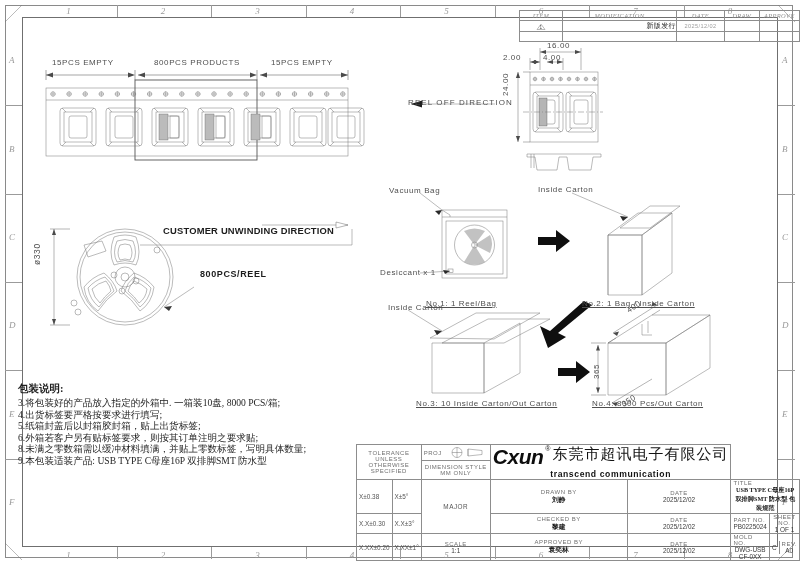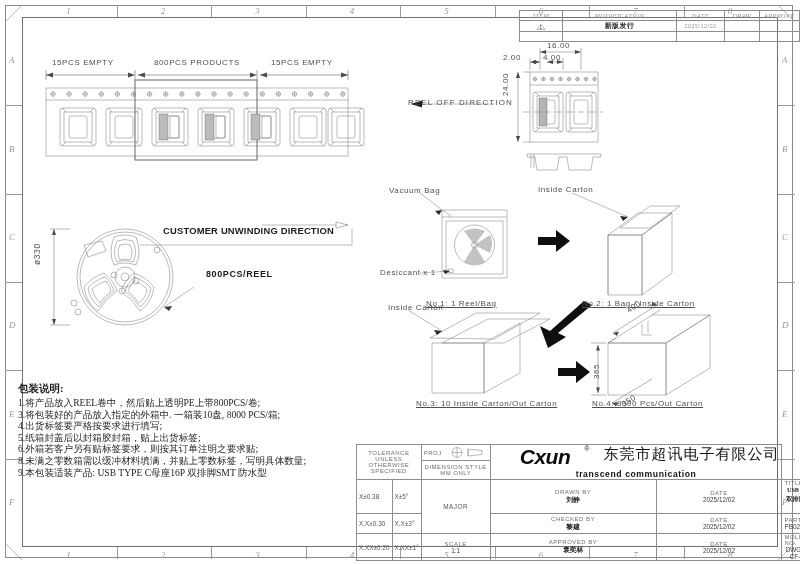--- a/index.html
+++ b/index.html
@@ -30,22 +30,22 @@
   #notes .nrow{font-size:9.6px;color:#1f1f1f;line-height:11.6px;
                font-family:"Liberation Serif",serif;white-space:nowrap;}
   
   table{border-collapse:collapse;}
   .tb td{border:1px solid #8d8d8d;font-size:6.4px;color:#555;
          font-family:"Liberation Sans",sans-serif;padding:0;}
   
   #revtbl{position:absolute;left:519px;top:10px;}
   #revtbl td{height:9px;text-align:center;vertical-align:middle;letter-spacing:.4px;}
   #revtbl .hd{color:#8e8e8e;font-style:italic;font-family:"Liberation Serif",serif;}
-  #revtbl .cnv{font-family:"Liberation Serif",serif;font-weight:bold;
-               font-size:7px;color:#1f1f1f;}
+  #revtbl .cnv{font-family:"Liberation Serif",serif;font-weight:normal;
+               font-size:7px;color:#1f1f1f;text-align:right;}
   #revtbl .dt{font-size:5.6px;color:#9c9c9c;}
   
   #titleblock{position:absolute;left:356px;top:444px;}
   #titleblock td{vertical-align:middle;padding:0 2px;}
   .cap{font-size:6px;color:#707070;letter-spacing:.5px;}
   .val{font-size:6.4px;color:#3a3a3a;}
   .cnval{font-family:"Liberation Serif",serif;font-weight:bold;font-size:6.8px;color:#1a1a1a;}
   .ctr{text-align:center;}
   #logo-cn{font-family:"Liberation Serif",serif;font-size:15px;color:#121212;
            letter-spacing:1px;white-space:nowrap;}
@@ -464,21 +464,21 @@
         <line x1="330" y1="30" x2="330" y2="14"></line>
         <line x1="240" y1="10" x2="326" y2="10"></line>
       </g>
       <path d="M326 10 l-12 -3 v6 z" fill="#fff" stroke="#6a6a6a" stroke-width=".5"></path>
 
       <line class="thin" x1="142" y1="92" x2="172" y2="72"></line>
       <path d="M142 92 l8 -1 l-3 5 z" fill="#3a3a3a"></path>
     </svg>
     <div class="lbl" style="left:10px;top:50px;transform:rotate(-90deg);transform-origin:left top;font-size:8.5px">ø330</div>
     <div class="lbl" style="left:141px;top:10px;font-size:9.4px;letter-spacing:.2px;color:#1c1c1c;font-weight:600">CUSTOMER UNWINDING DIRECTION</div>
-    <div class="lbl" style="left:184px;top:54px;font-size:9px;color:#1c1c1c;font-weight:bold">800PCS/REEL</div>
+    <div class="lbl" style="left:178px;top:54px;font-size:9px;color:#1c1c1c;font-weight:bold">800PCS/REEL</div>
   </div>
 
   <div class="abs" style="left:380px;top:183px">
     <svg width="395" height="235">
 
       <g class="thin">
         <rect x="62" y="27" width="65" height="68"></rect>
         <path d="M62 34 L127 34"></path>
         <path d="M62 27 L70 32 L70 34"></path>
         <rect x="66" y="38" width="57" height="53"></rect>
@@ -558,21 +558,20 @@
     <div class="lbl lbl-u" style="left:36px;top:216px">No.3: 10 Inside Carton/Out Carton</div>
     <div class="lbl lbl-u" style="left:212px;top:216px">No.4: 8000 Pcs/Out Carton</div>
     <div class="lbl" style="left:245px;top:124px;transform:rotate(-32deg);transform-origin:left top">400</div>
     <div class="lbl" style="left:212px;top:196px;transform:rotate(-90deg);transform-origin:left top">365</div>
     <div class="lbl" style="left:240px;top:218px;transform:rotate(-32deg);transform-origin:left top">350</div>
   </div>
 
   <div id="notes">
     <div class="ntitle">包装说明:</div>
     <div id="notes-list">
-        <div class="nrow">1.将产品放入REEL卷中，然后贴上透明PE上带800PCS/卷;</div>
         <div class="nrow">3.将包装好的产品放入指定的外箱中. 一箱装10盘, 8000  PCS/箱;</div>
         <div class="nrow">4.出货标签要严格按要求进行填写;</div>
         <div class="nrow">5.纸箱封盖后以封箱胶封箱，贴上出货标签;</div>
         <div class="nrow">6.外箱若客户另有贴标签要求，则按其订单注明之要求贴;</div>
         <div class="nrow">8.未满之零数箱需以缓冲材料填满，并贴上零数标签，写明具体数量;</div>
         <div class="nrow">9.本包装适装产品: USB TYPE C母座16P 双排脚SMT 防水型</div>
       </div>
   </div>
 
   <table class="tb" id="titleblock">
@@ -592,21 +591,21 @@
             <circle class="thin" cx="9" cy="5.5" r="5"></circle>
             <line class="thin" x1="4" y1="5.5" x2="14" y2="5.5"></line>
             <line class="thin" x1="9" y1="0.5" x2="9" y2="10.5"></line>
             <path class="thin" d="M20 2 L34 3.5 L34 7.5 L20 9 Z"></path>
             <line class="thin" x1="20" y1="2" x2="20" y2="9"></line>
           </svg>
         </div>
       </td>
 
       <td colspan="2" rowspan="2" style="width:192px;height:30px;" class="ctr">
-        <div style="display:flex;align-items:flex-start;justify-content:flex-start;gap:14px;margin-left:27px;">
+        <div style="display:flex;align-items:flex-start;justify-content:flex-start;gap:2px;">
           <span id="cxun">Cxun</span>
           <span style="font-size:7px;color:#222">®</span>
           <span id="logo-cn">东莞市超讯电子有限公司</span>
         </div>
         <div id="logo-en">transcend  communication</div>
       </td>
     </tr>
     <tr>
       <td class="ctr" style="height:16px">
         <div class="cap">DIMENSION STYLE</div>

